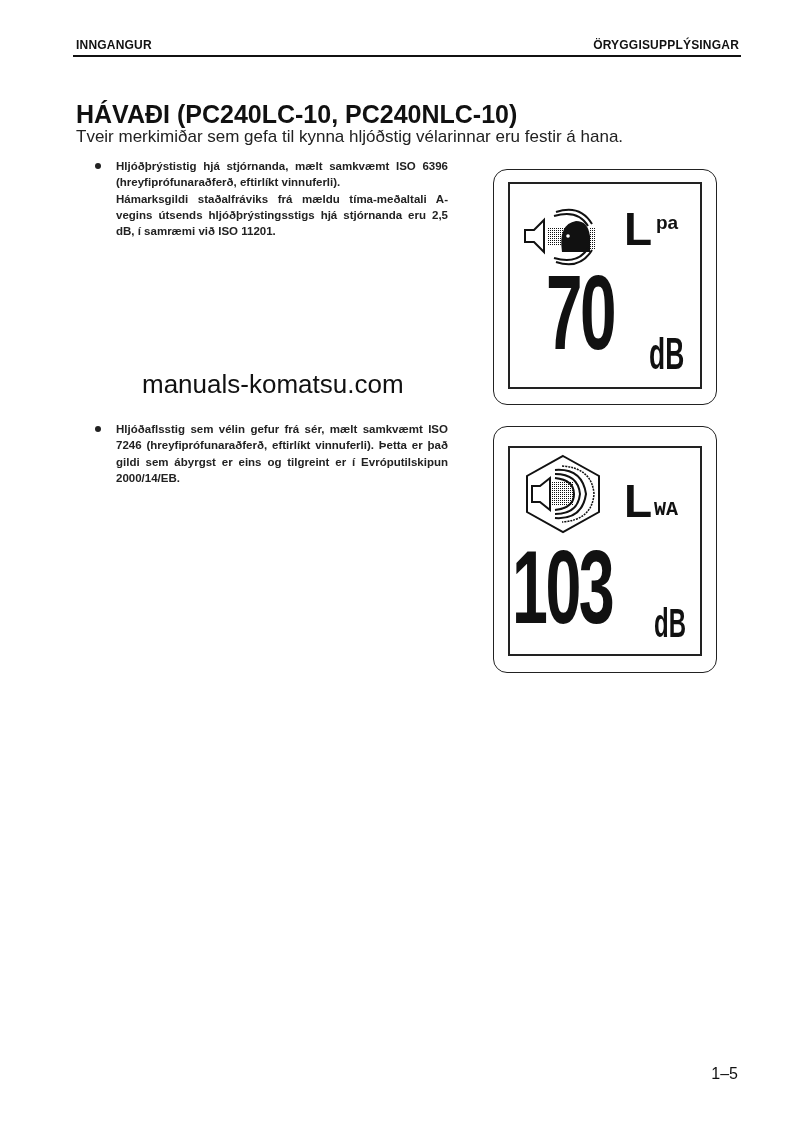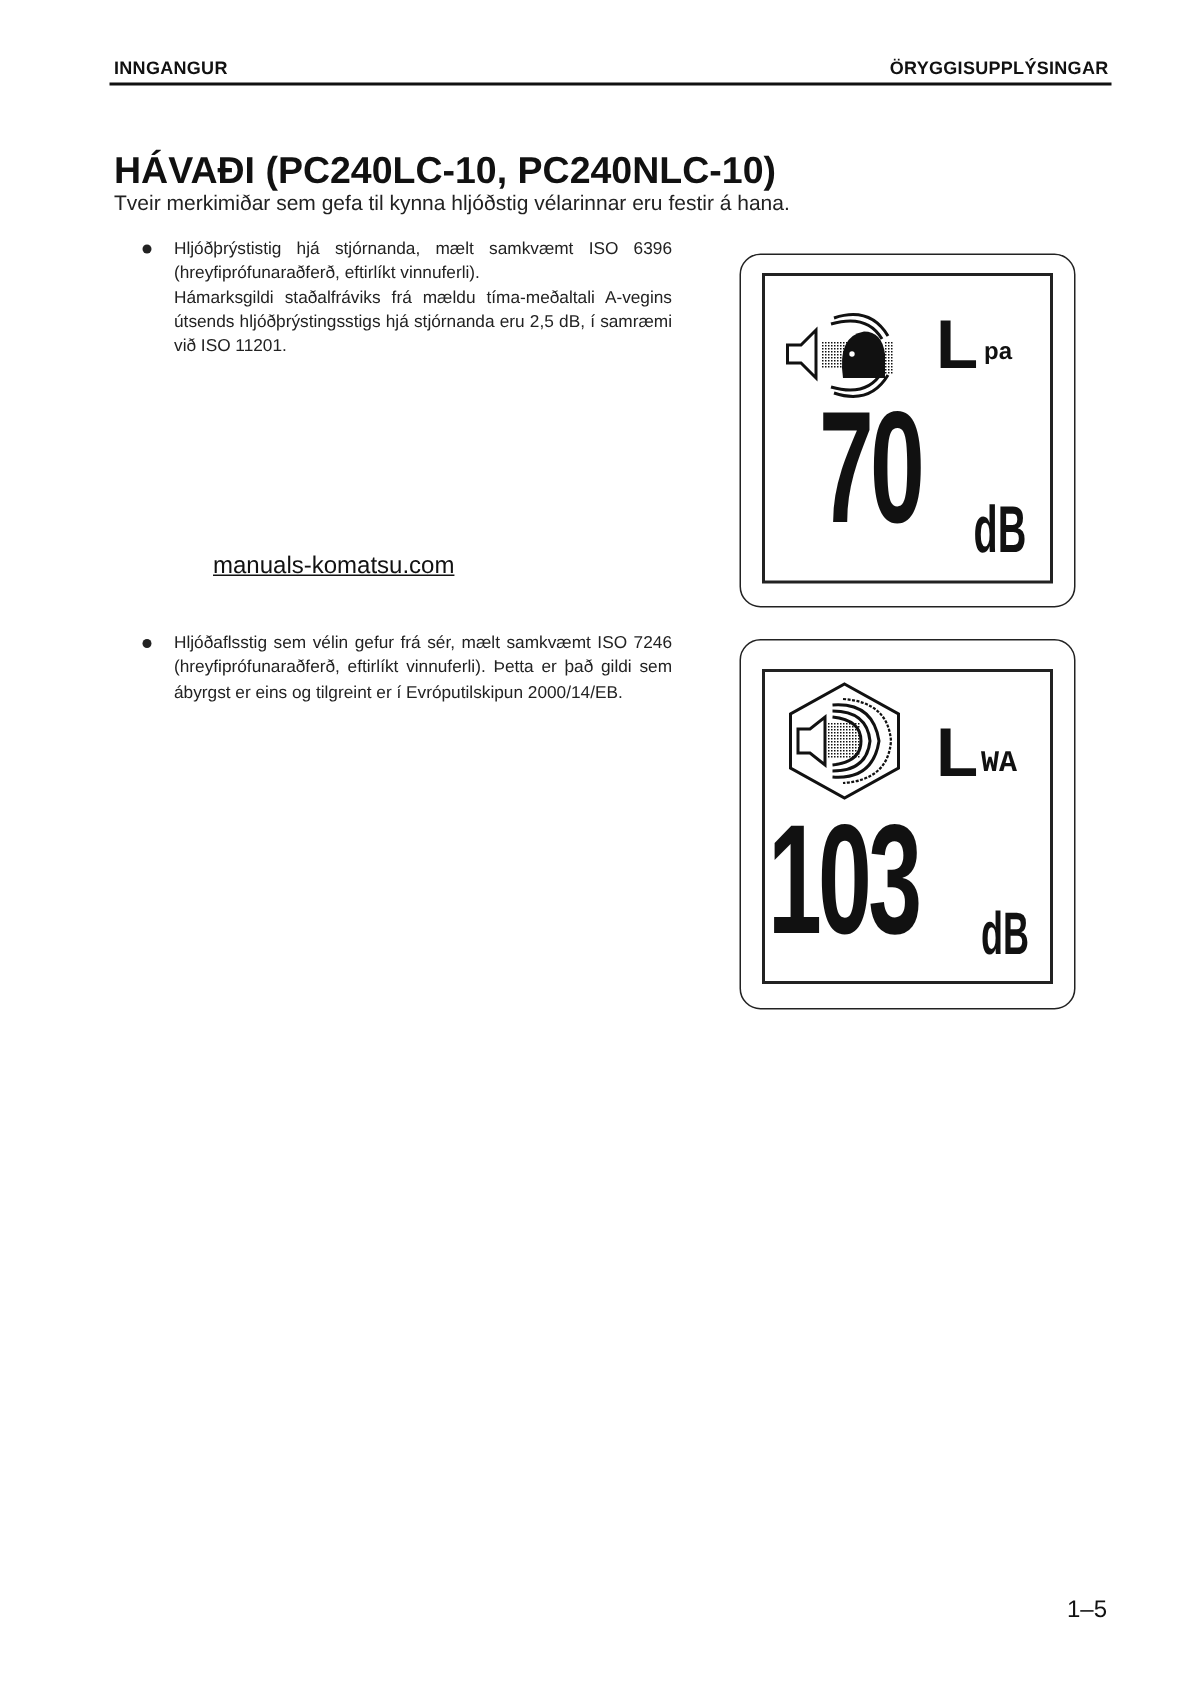--- a/index.html
+++ b/index.html
@@ -4,26 +4,26 @@
 <style>
   html, body { margin: 0; padding: 0; background: #ffffff; }
   body { width: 794px; height: 1123px; position: relative; overflow: hidden;
          font-family: "Liberation Sans", sans-serif; color: #111; }
   .hdr-left, .hdr-right { position: absolute; top: 38px; font-size: 12px; font-weight: bold;
          letter-spacing: 0.2px; font-family: "Liberation Sans", sans-serif; }
   .hdr-left { left: 76px; }
   .hdr-right { right: 55px; }
   .hdr-rule { position: absolute; left: 73px; top: 55px; width: 668px; height: 2px; background: #111; }
   .title { position: absolute; left: 76px; top: 100px; font-size: 25px; font-weight: bold; }
-  .intro { position: absolute; left: 76px; top: 127px; font-size: 14px; color: #222; }
-  .bullet-block { position: absolute; left: 96px; width: 352px; font-size: 11.5px; line-height: 16.3px; color: #222; text-align: justify; }
+  .intro { position: absolute; left: 76px; top: 127px; font-size: 17px; color: #222; }
+  .bullet-block { position: absolute; left: 96px; width: 352px; font-size: 11.5px; line-height: 16.3px; color: #222; text-align: justify; font-weight: bold; }
   .bullet-dot { position: absolute; left: -1px; top: 5px; width: 6px; height: 6px; border-radius: 50%; background: #222; }
   .bullet-text { margin-left: 20px; }
   .bullet-text p { margin: 0; }
-  .watermark { position: absolute; left: 142px; top: 369px; font-size: 16px; color: #111; text-decoration: underline; }
+  .watermark { position: absolute; left: 142px; top: 369px; font-size: 26px; color: #111; }
   .label-card { position: absolute; border: 1.5px solid #222; border-radius: 14px; background: #fff; }
   .label-inner { position: absolute; border: 2px solid #222; background: #fff; overflow: hidden; }
   .lsym { position: absolute; font-weight: 900; font-family: "Liberation Sans", sans-serif; color: #111; }
   .big-num { position: absolute; font-weight: 900; color: #111; font-family: "Liberation Sans", sans-serif;
              transform-origin: left bottom; letter-spacing: -4px; }
   .db { position: absolute; font-weight: 900; color: #111; font-family: "Liberation Sans", sans-serif; transform-origin: left bottom; }
   .page-num { position: absolute; right: 56px; top: 1065px; font-size: 16px; }
 </style>
 </head>
 <body>
@@ -66,21 +66,21 @@
       </defs>
       <path d="M40,50 Q36,22 54,19 Q66,19 68,34 L68,50 Z" fill="#111"></path>
       <circle cx="46" cy="34" r="1.8" fill="#fff"></circle>
       <path d="M34,10 Q58,2 70,22" fill="none" stroke="#111" stroke-width="2"></path>
       <path d="M32,14 Q56,7 66,24" fill="none" stroke="#111" stroke-width="2"></path>
       <path d="M34,60 Q58,68 70,48" fill="none" stroke="#111" stroke-width="2"></path>
       <path d="M32,56 Q56,63 66,46" fill="none" stroke="#111" stroke-width="2"></path>
       <rect x="68" y="26" width="6" height="22" fill="url(#dots1)"></rect>
     </svg>
     <div class="lsym" style="left:114px; top:22px; font-size:46px; line-height:46px;">L</div>
-    <div class="lsym" style="left:146px; top:40px; font-size:16px; line-height:22px; text-transform:lowercase;"><span>pA</span></div>
+    <div class="lsym" style="left:146px; top:28px; font-size:19px; line-height:22px; text-transform:lowercase;"><span>pA</span></div>
     <div class="big-num" style="left:36px; top:62px; font-size:106px; line-height:132px; transform:scaleX(0.62);">70</div>
     <div class="db" style="left:139px; top:145px; font-size:44px; line-height:50px; transform:scaleX(0.6);">dB</div>
   </div>
 </div>
 
 <div class="label-card" style="left:493px; top:426px; width:222px; height:245px;">
   <div class="label-inner" style="left:14px; top:19px; width:190px; height:206px;">
     <svg width="82" height="80" viewBox="0 0 82 80" style="position:absolute; left:12px; top:6px;">
       <defs>
         <pattern id="dots2" width="2" height="2" patternUnits="userSpaceOnUse">

